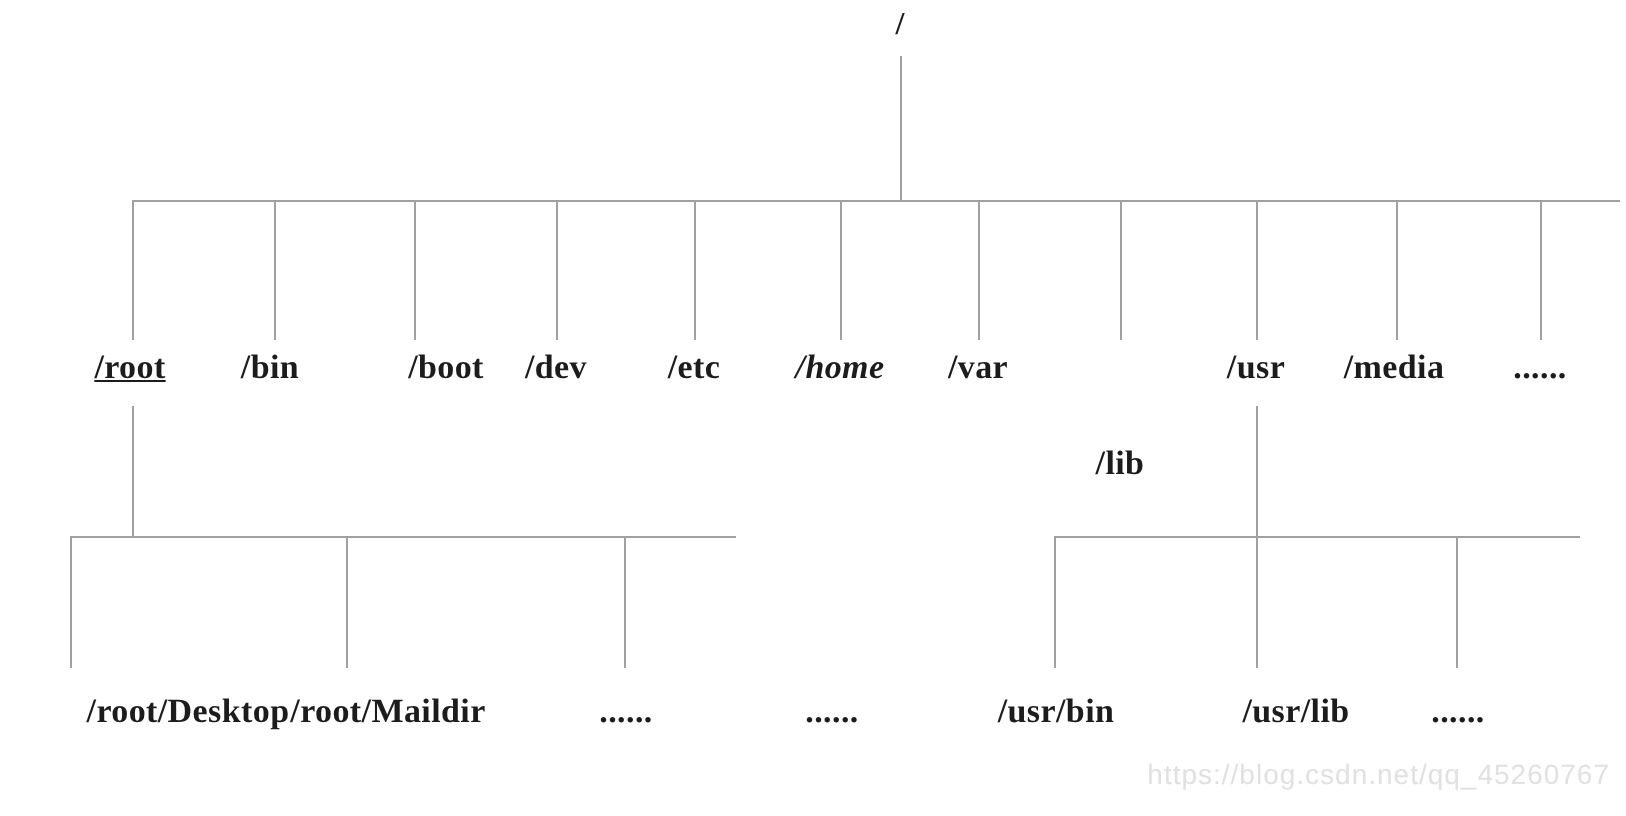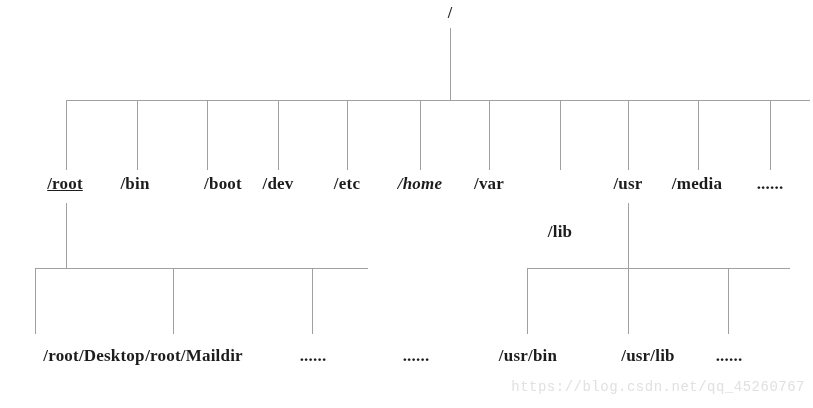--- a/index.html
+++ b/index.html
@@ -44,21 +44,21 @@
     position:absolute;
     transform:translateX(-50%);
     font-weight:bold;
     font-size:16px;
     color:var(--text);
   }
   .watermark{
     position:absolute;
     right:8px;
     top:379px;
-    font-family:Liberation Mono, monospace;
+    font-family:Liberation Sans, sans-serif;
     font-size:14px;
     color:var(--wm);
     letter-spacing:0.5px;
     white-space:nowrap;
     text-align:center;
   }
 </style>
 </head>
 <body>
 

